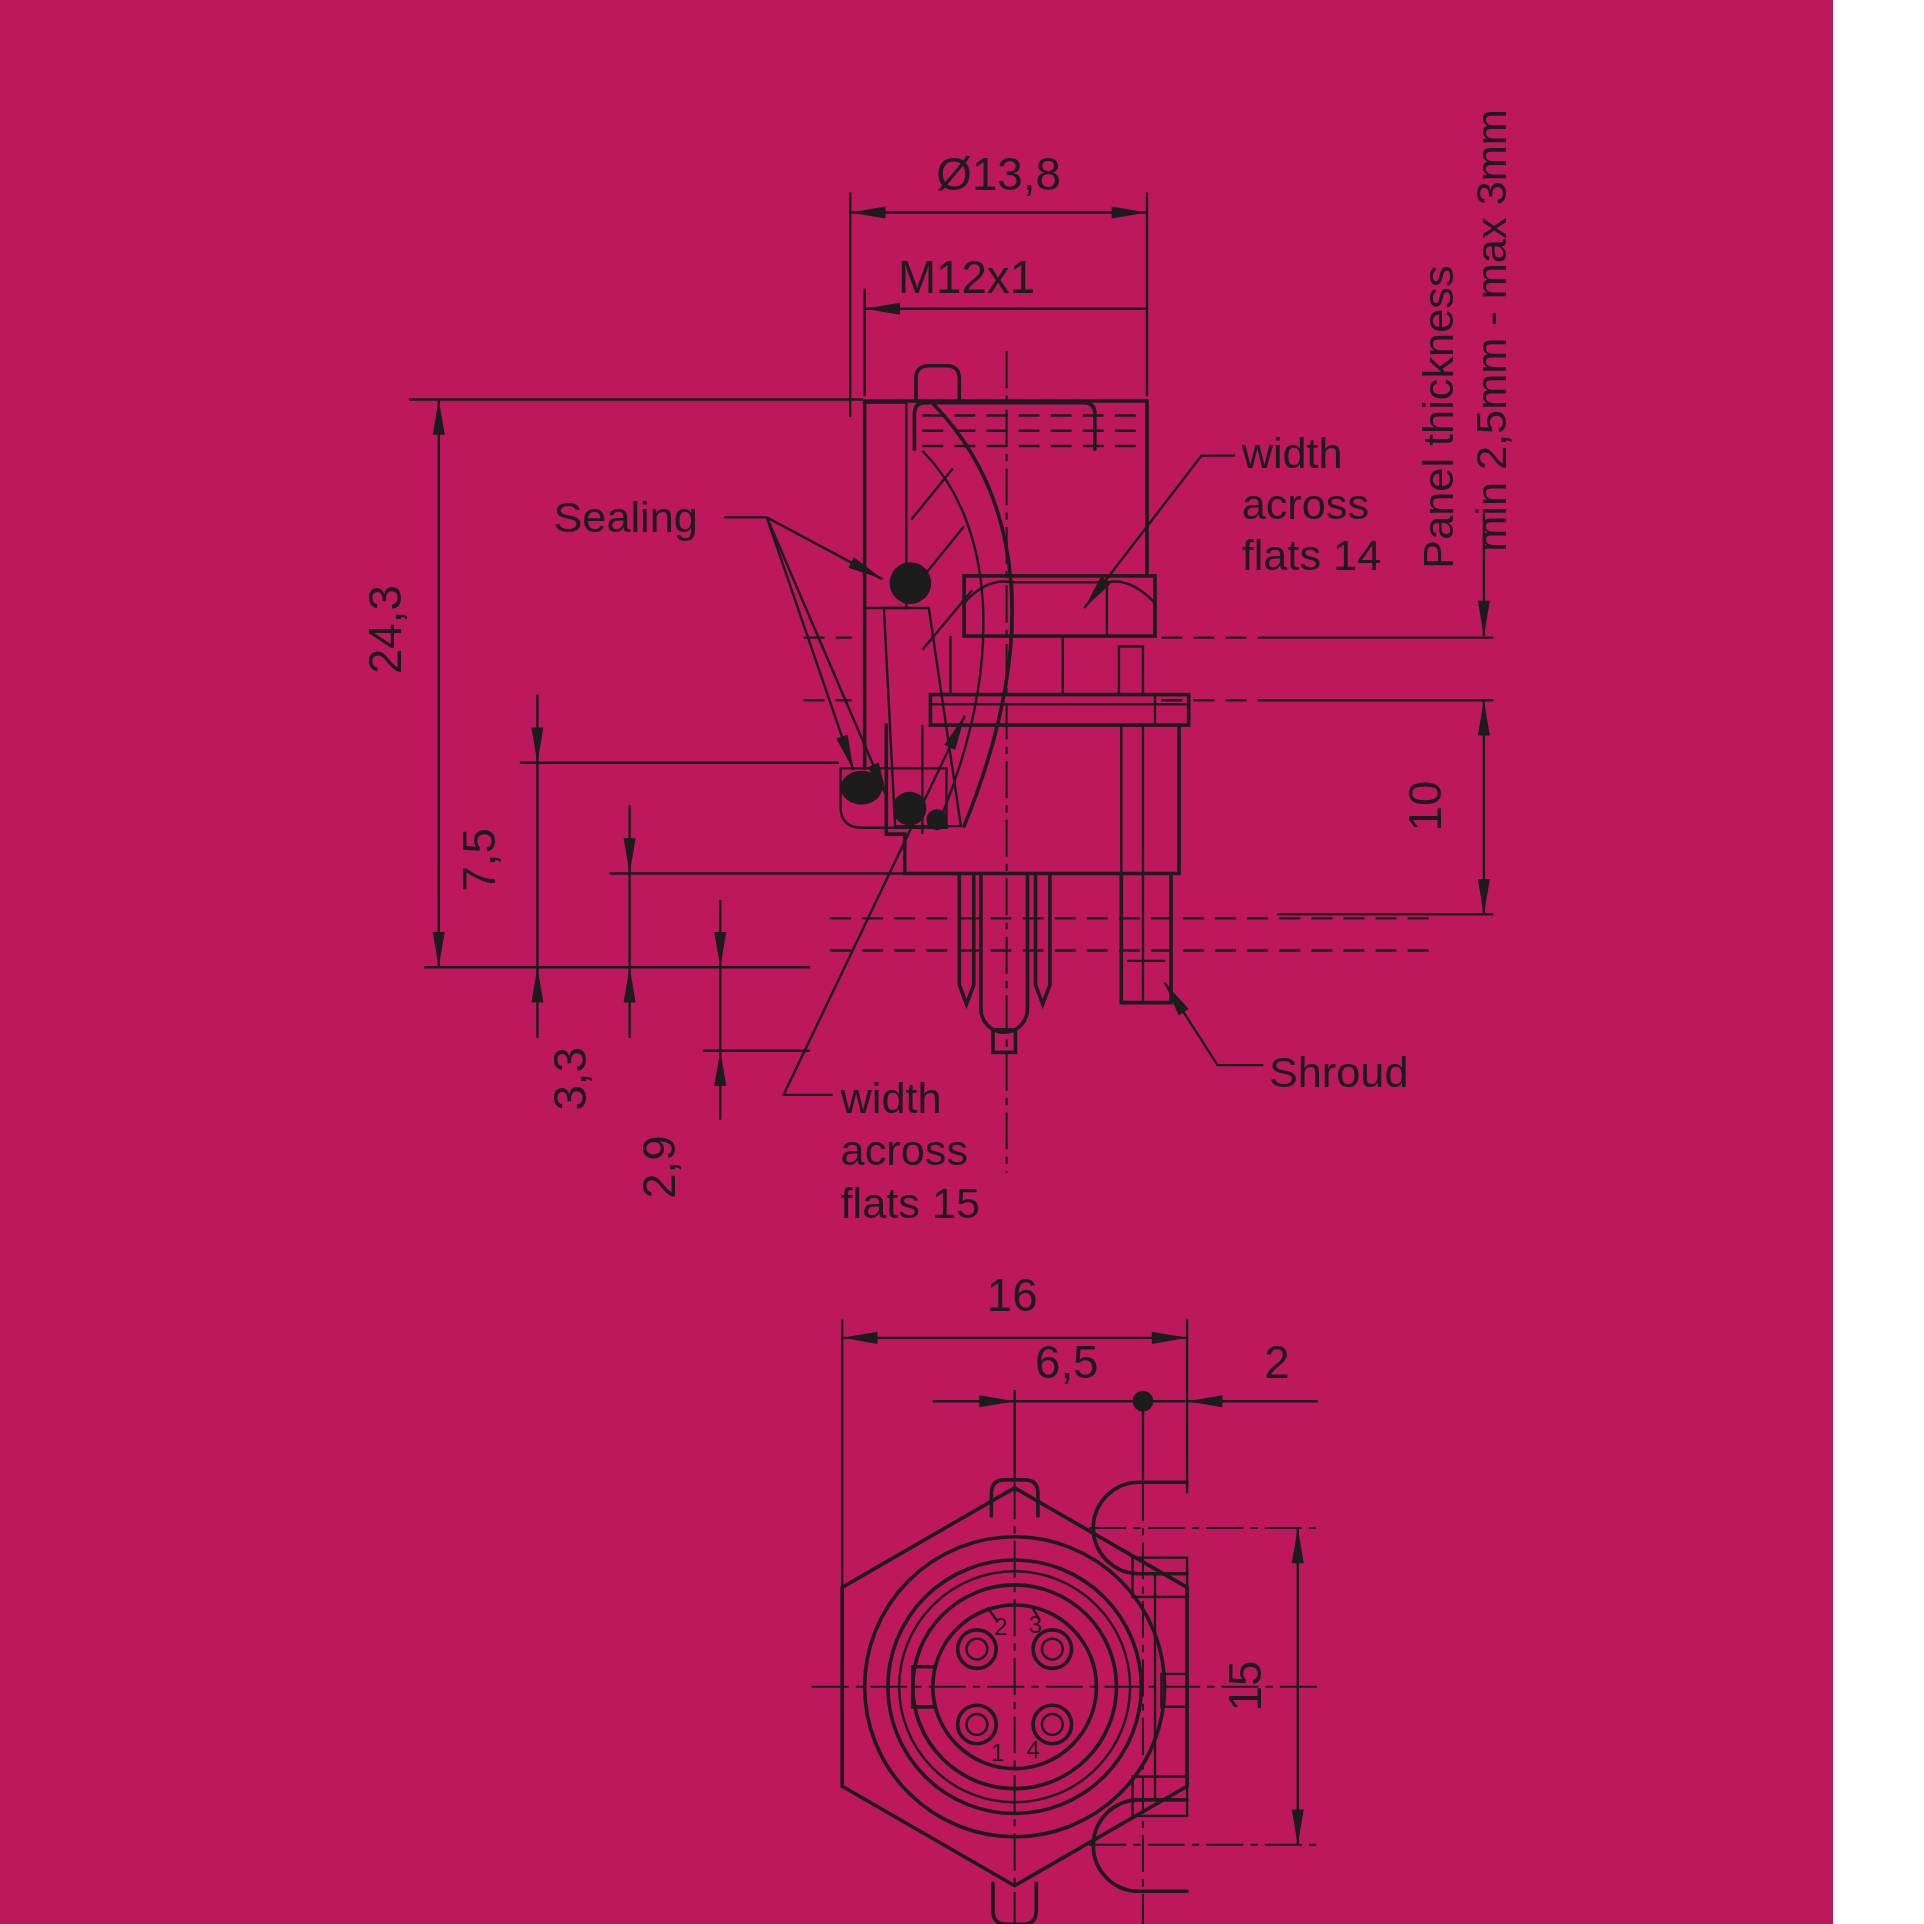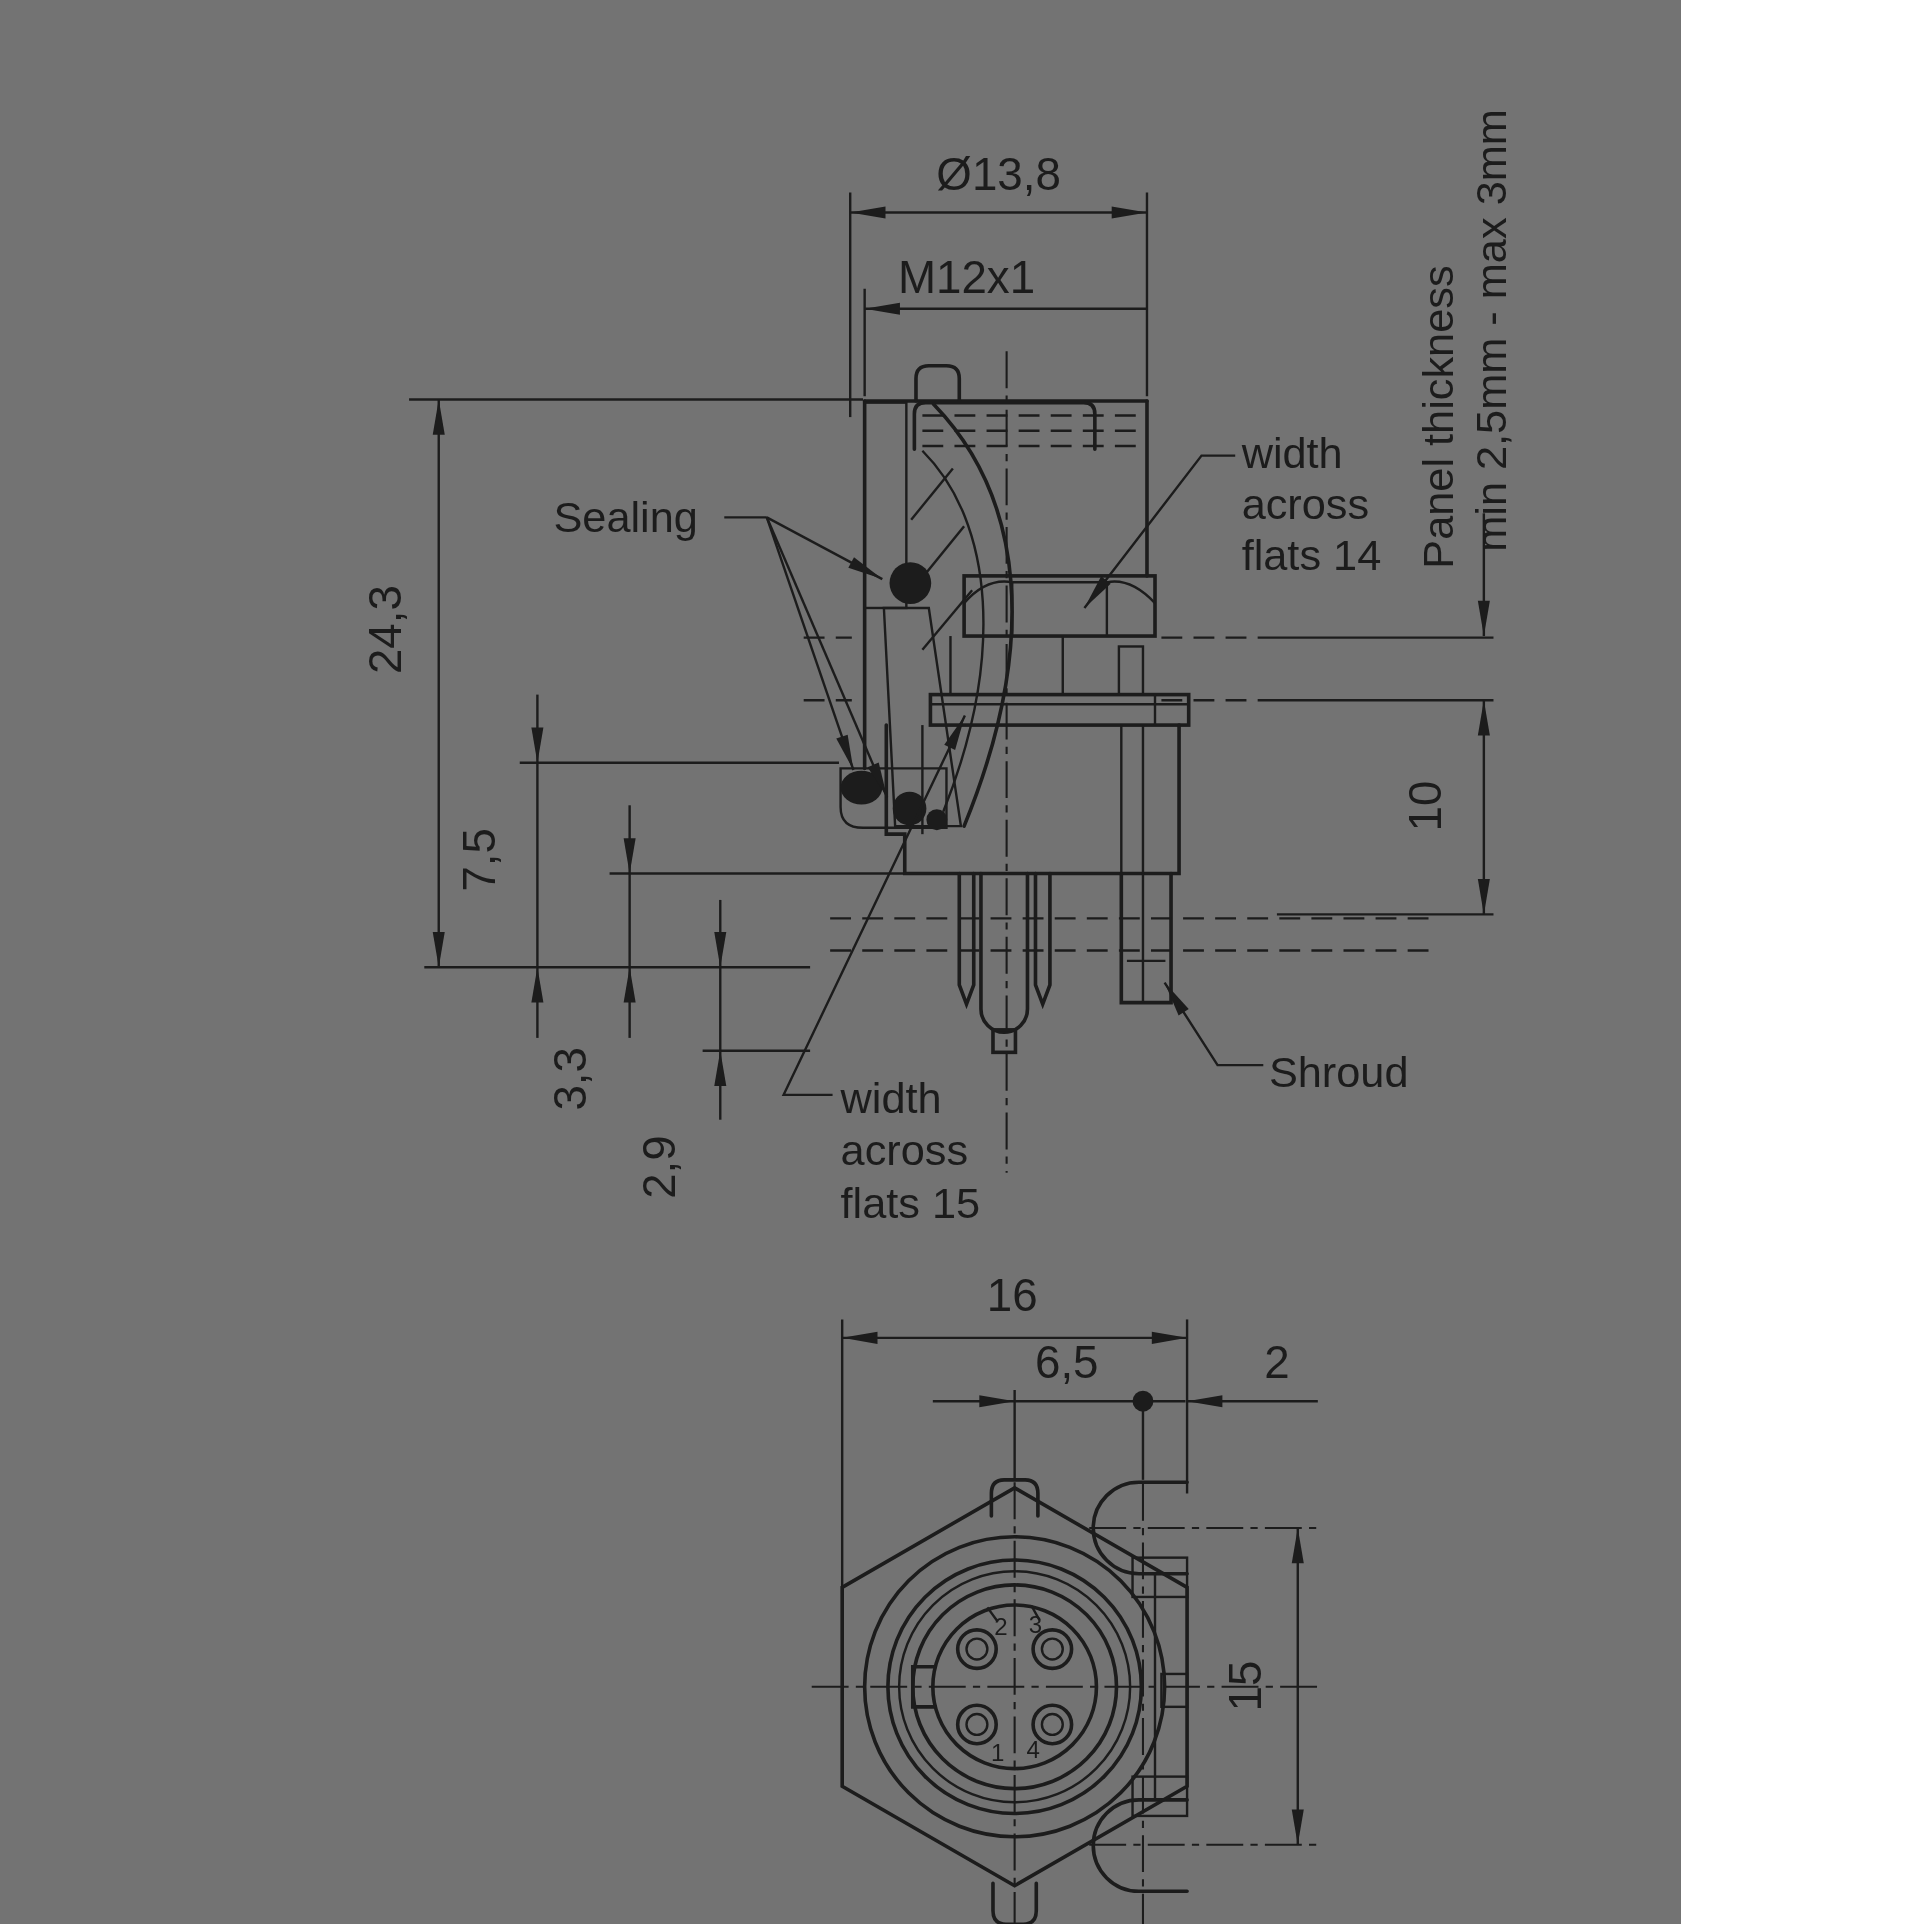--- a/index.html
+++ b/index.html
@@ -1,16 +1,16 @@
 <!DOCTYPE html>
 <html style="font-size:13px"><head>
 <meta charset="utf-8">
 <style>
   html,body{margin:0;padding:0;background:#ffffff;}
-  .stage{width:1681px;height:1925px;background:#737373;position:relative;font-family:"Liberation Sans",sans-serif;}
+  .stage{width:1833px;height:1925px;background:#be185d;position:relative;font-family:"Liberation Sans",sans-serif;}
   svg{display:block;}
   .ln{stroke:#1c1c1c;stroke-width:4.5;fill:none;stroke-linecap:round;}
   .thin{stroke:#1c1c1c;stroke-width:3;fill:none;}
   .dim{stroke:#1c1c1c;stroke-width:3;fill:none;}
   .cl{stroke:#1c1c1c;stroke-width:2.6;fill:none;stroke-dasharray:46 9 9 9;}
   .hid{stroke:#1c1c1c;stroke-width:3;fill:none;stroke-dasharray:26 14;}
   .blk{fill:#1c1c1c;stroke:none;}
   text{fill:#1c1c1c;font-family:"Liberation Sans",sans-serif;}
   .dtxt{font-size:57px;}
   .ltxt{font-size:54px;}

